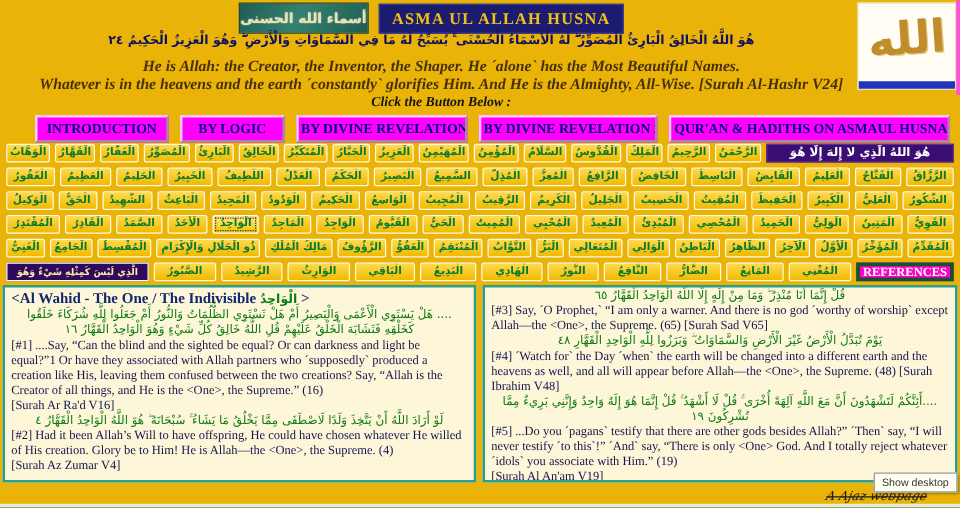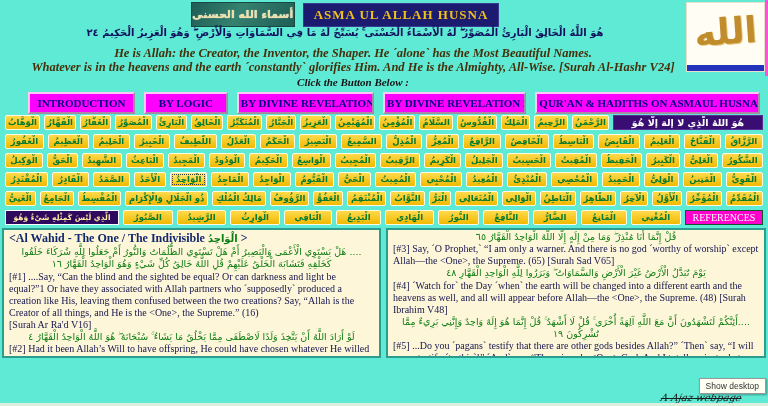--- a/index.html
+++ b/index.html
@@ -1,18 +1,18 @@
 <!DOCTYPE html>
 <html><head>
 <meta charset="utf-8">
 <style>
   html,body { margin:0; padding:0; background:#777; }
   #screen {
     position:relative; width:768px; height:406px; overflow:hidden;
-    background:#5eead4; font-family:"Liberation Serif", serif;
+    background:#eab308; font-family:"Liberation Serif", serif;
   }
 
   
   .header-row { position:absolute; top:2px; left:0; width:690px;
     display:flex; justify-content:center; align-items:center; gap:8px; }
   .calli-box { width:102px; height:23px; background:linear-gradient(120deg,#1f5d55,#35816f 45%,#1f5d55);
     color:#efe0a8; font-family:"DejaVu Sans",sans-serif; font-weight:bold; font-size:11px;
     text-align:center; line-height:23px; border:1px solid #164840; text-shadow:0 0 1px #fff; }
   .title-box { background:#1b1b70; color:#f2c119; font-weight:bold; font-size:13px;
     letter-spacing:1px; padding:3px 10px; border:1px solid #3a3a90; }
@@ -55,25 +55,25 @@
     cursor:pointer; }
   .name-btn.selected { border:1px solid #ffffff; outline:1px dotted #3a3a3a; outline-offset:-3px;
     background:linear-gradient(#ffe887,#f4c400); }
   .grid-header-label { flex:0 0 150px; height:15px; box-sizing:border-box; background:#3a0d72;
     color:#ffffff; font-family:"DejaVu Sans",sans-serif; font-weight:bold; font-size:9.5px;
     line-height:14px; text-align:center; border:1px solid #5a2d92; direction:rtl; overflow:hidden; }
   .grid-footer-verse { flex:0 0 114px; height:15px; box-sizing:border-box; background:#2e0a5e;
     color:#ffeaa2; font-family:"DejaVu Sans",sans-serif; font-weight:bold; font-size:7.5px;
     line-height:13px; text-align:center; border:1px solid #fff; direction:rtl; overflow:hidden; }
   .ref-btn { flex:0 0 78px; height:15px; box-sizing:border-box; background:#ff00cc; color:#fff;
-    font-family:"Liberation Serif",serif; font-weight:normal; font-size:10px; line-height:12px;
-    text-align:center; border:1px solid #14532d; cursor:pointer; padding:0; }
-
-  
-  .content { position:absolute; top:228px; left:2px; width:764px; height:130px;
+    font-family:"Liberation Serif",serif; font-weight:bold; font-size:10px; line-height:12px;
+    text-align:center; border:3px solid #14532d; cursor:pointer; padding:0; }
+
+  
+  .content { position:absolute; top:228px; left:2px; width:764px; height:158px;
     display:flex; gap:5px; }
   .col { box-sizing:border-box; background:#fdf6d8; border:2px solid #2a9d8f;
     padding:1px 5px; overflow:hidden; }
   .col-left { flex:0 0 379px; }
   .col-right { flex:1; }
   .col-header { font-weight:bold; font-size:12px; color:#12286e; }
   .col-header .hdr-ar { color:#0b7d14; font-family:"DejaVu Sans",sans-serif; font-size:10px; }
   .ar { direction:rtl; text-align:center; color:#0e7d14; font-family:"DejaVu Sans",sans-serif;
     font-size:9.5px; line-height:1.3; }
   .en { color:#15154e; font-size:10px; line-height:1.2; white-space:pre-line; }

